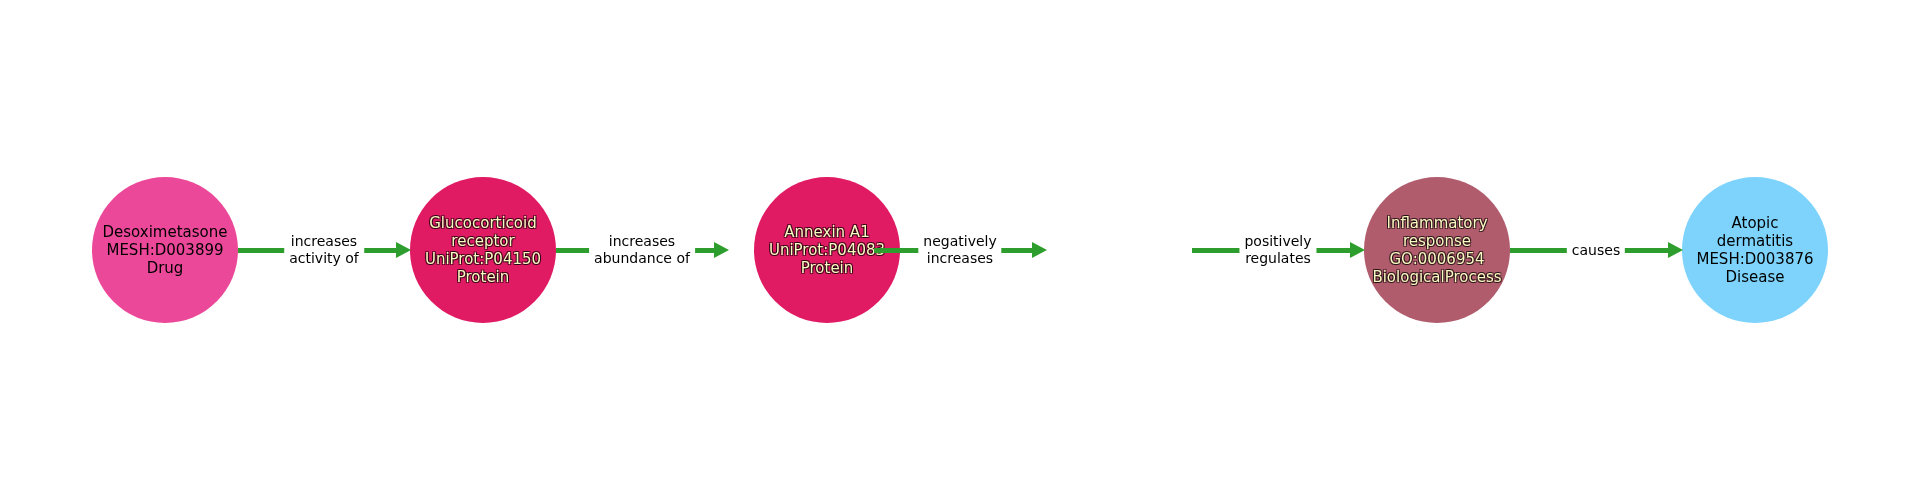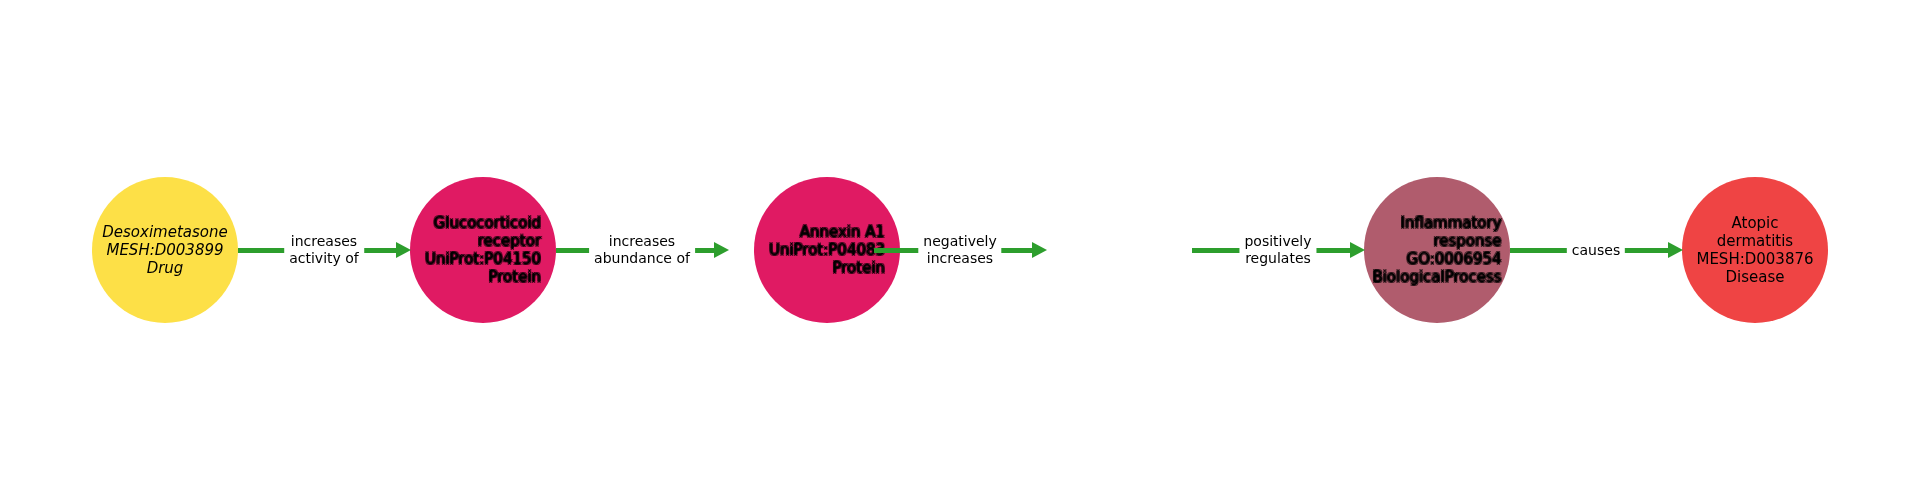--- a/index.html
+++ b/index.html
@@ -29,27 +29,26 @@
   .node-label {
     display: block;
     width: max-content;
     white-space: pre;
     text-align: center;
     font-size: 15px;
     line-height: 1.2;
   }
   .text-dark { color: #000000; }
   .text-light {
-    color: #000000;
+    color: #fef9c3;
     text-shadow:
       1px 1px 0 rgba(0,0,0,0.6),
      -1px -1px 0 rgba(0,0,0,0.6),
       1px -1px 0 rgba(0,0,0,0.6),
      -1px 1px 0 rgba(0,0,0,0.6);
-    text-align: right;
   }
   .n0 { left: 92px; }
   .n1 { left: 410px; }
   .n2 { left: 754px; }
   .n3 { left: 1046px; }
   .n4 { left: 1364px; }
   .n5 { left: 1682px; }
 
   
   .edge {
@@ -96,21 +95,21 @@
     line-height: 1.2;
     color: #000000;
     z-index: 2;
   }
 </style>
 </head>
 <body>
 
 <div class="canvas">
 
-  <div class="node n0" style="background: #fde047; font-style: italic;">
+  <div class="node n0" style="background: #ec4899;">
     <span class="node-label text-dark">Desoximetasone
 MESH:D003899
 Drug</span>
   </div>
 
   <div class="node n1" style="background: rgb(224, 26, 99);">
     <span class="node-label text-light">Glucocorticoid
 receptor
 UniProt:P04150
 Protein</span>
@@ -123,21 +122,21 @@
   </div>
 
 
   <div class="node n4" style="background: rgb(176, 92, 109);">
     <span class="node-label text-light">Inflammatory
 response
 GO:0006954
 BiologicalProcess</span>
   </div>
 
-  <div class="node n5" style="background: #ef4444;">
+  <div class="node n5" style="background: #7dd3fc;">
     <span class="node-label text-dark">Atopic
 dermatitis
 MESH:D003876
 Disease</span>
   </div>
 
   <div class="edge e0">
     <div class="edge-line" style="background: rgb(45, 158, 45);"></div>
     <div class="edge-head"></div>
     <span class="edge-label">increases

